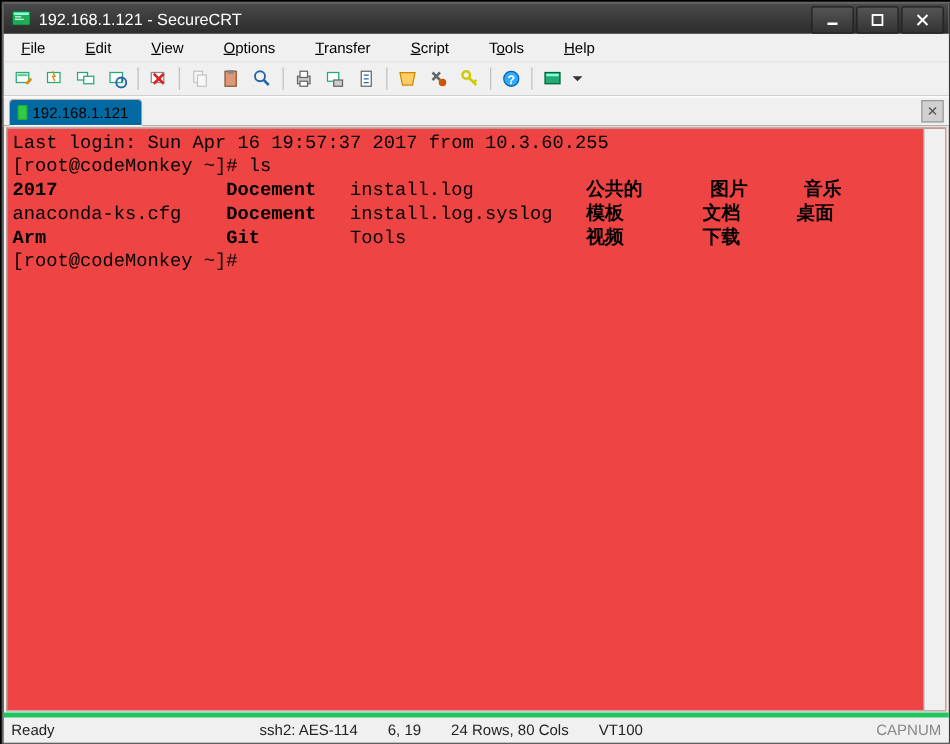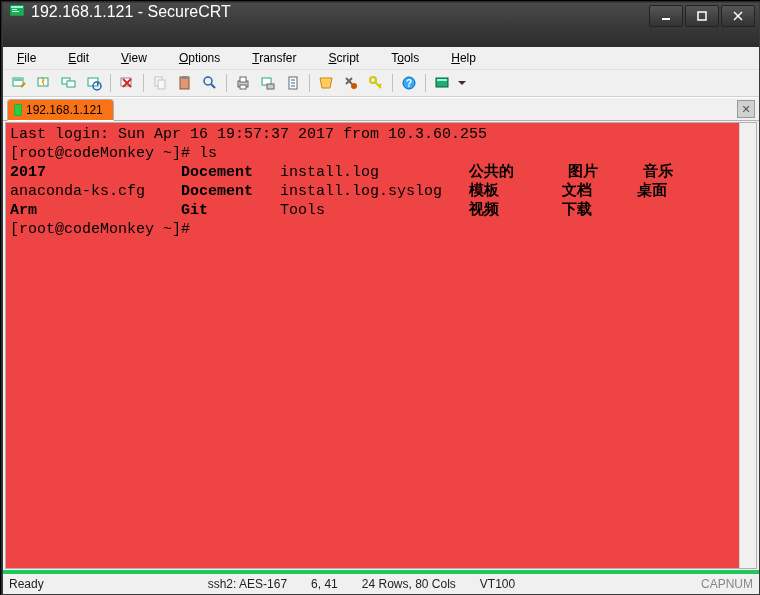--- a/index.html
+++ b/index.html
@@ -17,25 +17,26 @@
     height: 591px;
     margin: 2px;
     background: #f0f0f0;
     border: 1px solid #3a3a3a;
     box-shadow: 0 0 0 1px #2a2a2a;
     display: flex;
     flex-direction: column;
     position: relative;
   }
   .titlebar {
-    height: 44px;
+    height: 24px;
     background: linear-gradient(to bottom, #4a4a4a 0%, #3a3a3a 50%, #2c2c2c 100%);
     display: flex;
+    align-items: center;
     color: #fff;
-    font-size: 16px;
+    font-size: 13px;
     padding-left: 6px;
     position: relative;
   }
   .titlebar .app-icon {
     width: 16px;
     height: 16px;
     margin-right: 6px;
     display: flex;
     align-items: center;
     justify-content: center;
@@ -110,21 +111,21 @@
     display: flex;
     align-items: flex-end;
     padding: 0 4px;
     position: relative;
   }
   .tab {
     height: 20px;
     padding: 0 10px 0 6px;
     border: 1px solid #b0b0b0;
     border-bottom: 1px solid #fff;
-    background: #f97316;
+    background: #0369a1;
     border-top-left-radius: 4px;
     border-top-right-radius: 4px;
     display: flex;
     align-items: center;
     gap: 4px;
     font-size: 12px;
     cursor: pointer;
     position: relative;
     top: 1px;
   }
@@ -367,22 +368,22 @@
 <b>2017               </b><b>Docement   </b>install.log          <b>公共的      </b><b>图片     </b><b>音乐</b>
 anaconda-ks.cfg    <b>Docement   </b>install.log.syslog   <b>模板       </b><b>文档     </b><b>桌面</b>
 <b>Arm                </b><b>Git        </b>Tools                <b>视频       </b><b>下载     </b><b></b>
 [root@codeMonkey ~]# </pre>
     <div class="scrollbar"></div>
   </div>
 
   <div class="statusbar">
     <span class="status-seg">Ready</span>
     <span style="flex:0 0 140px"></span>
-    <span class="status-seg">ssh2: AES-167</span>
-    <span class="status-seg">6,  41</span>
+    <span class="status-seg">ssh2: AES-114</span>
+    <span class="status-seg">6,  19</span>
     <span class="status-seg">24 Rows,  80 Cols</span>
     <span class="status-seg">VT100</span>
     <div class="status-right">
       <span>CAP</span>
       <span>NUM</span>
     </div>
   </div>
 
 </div>
 

